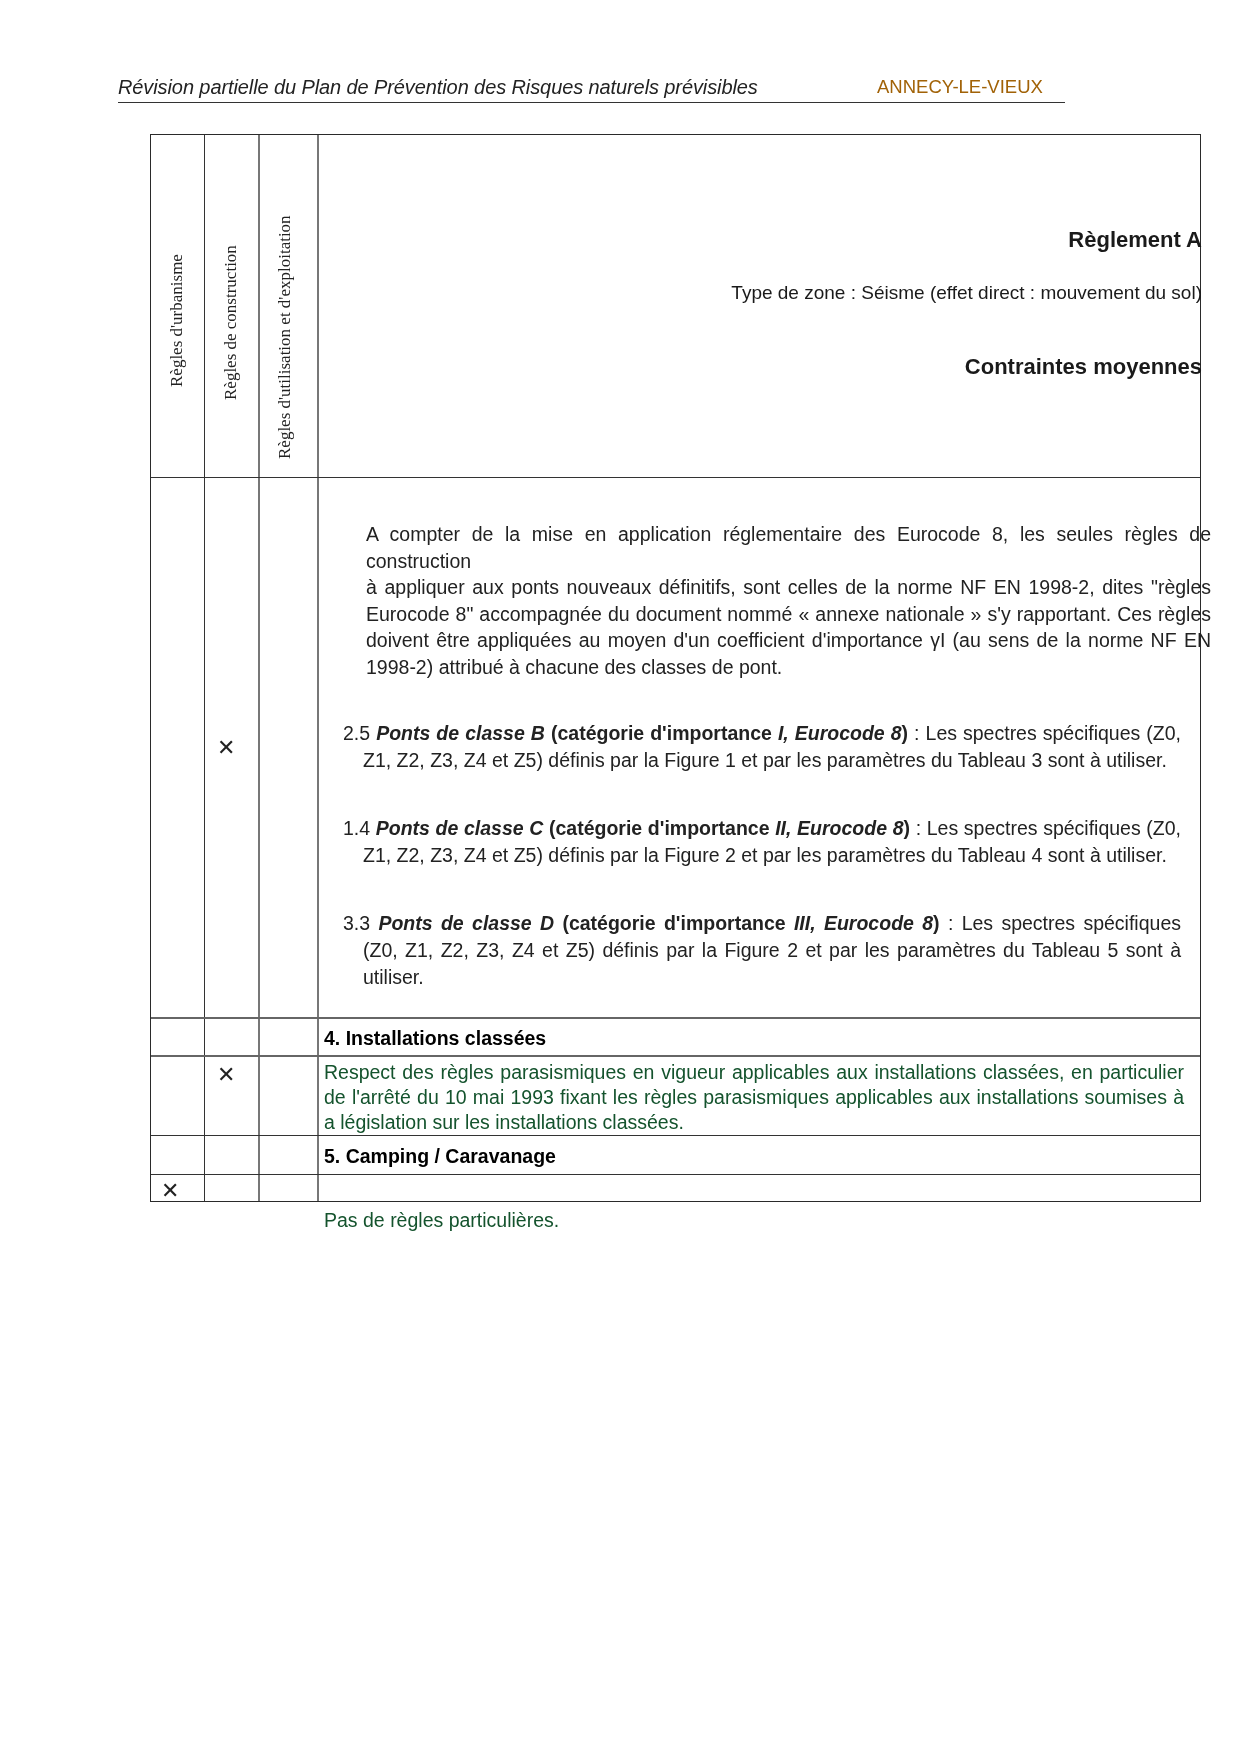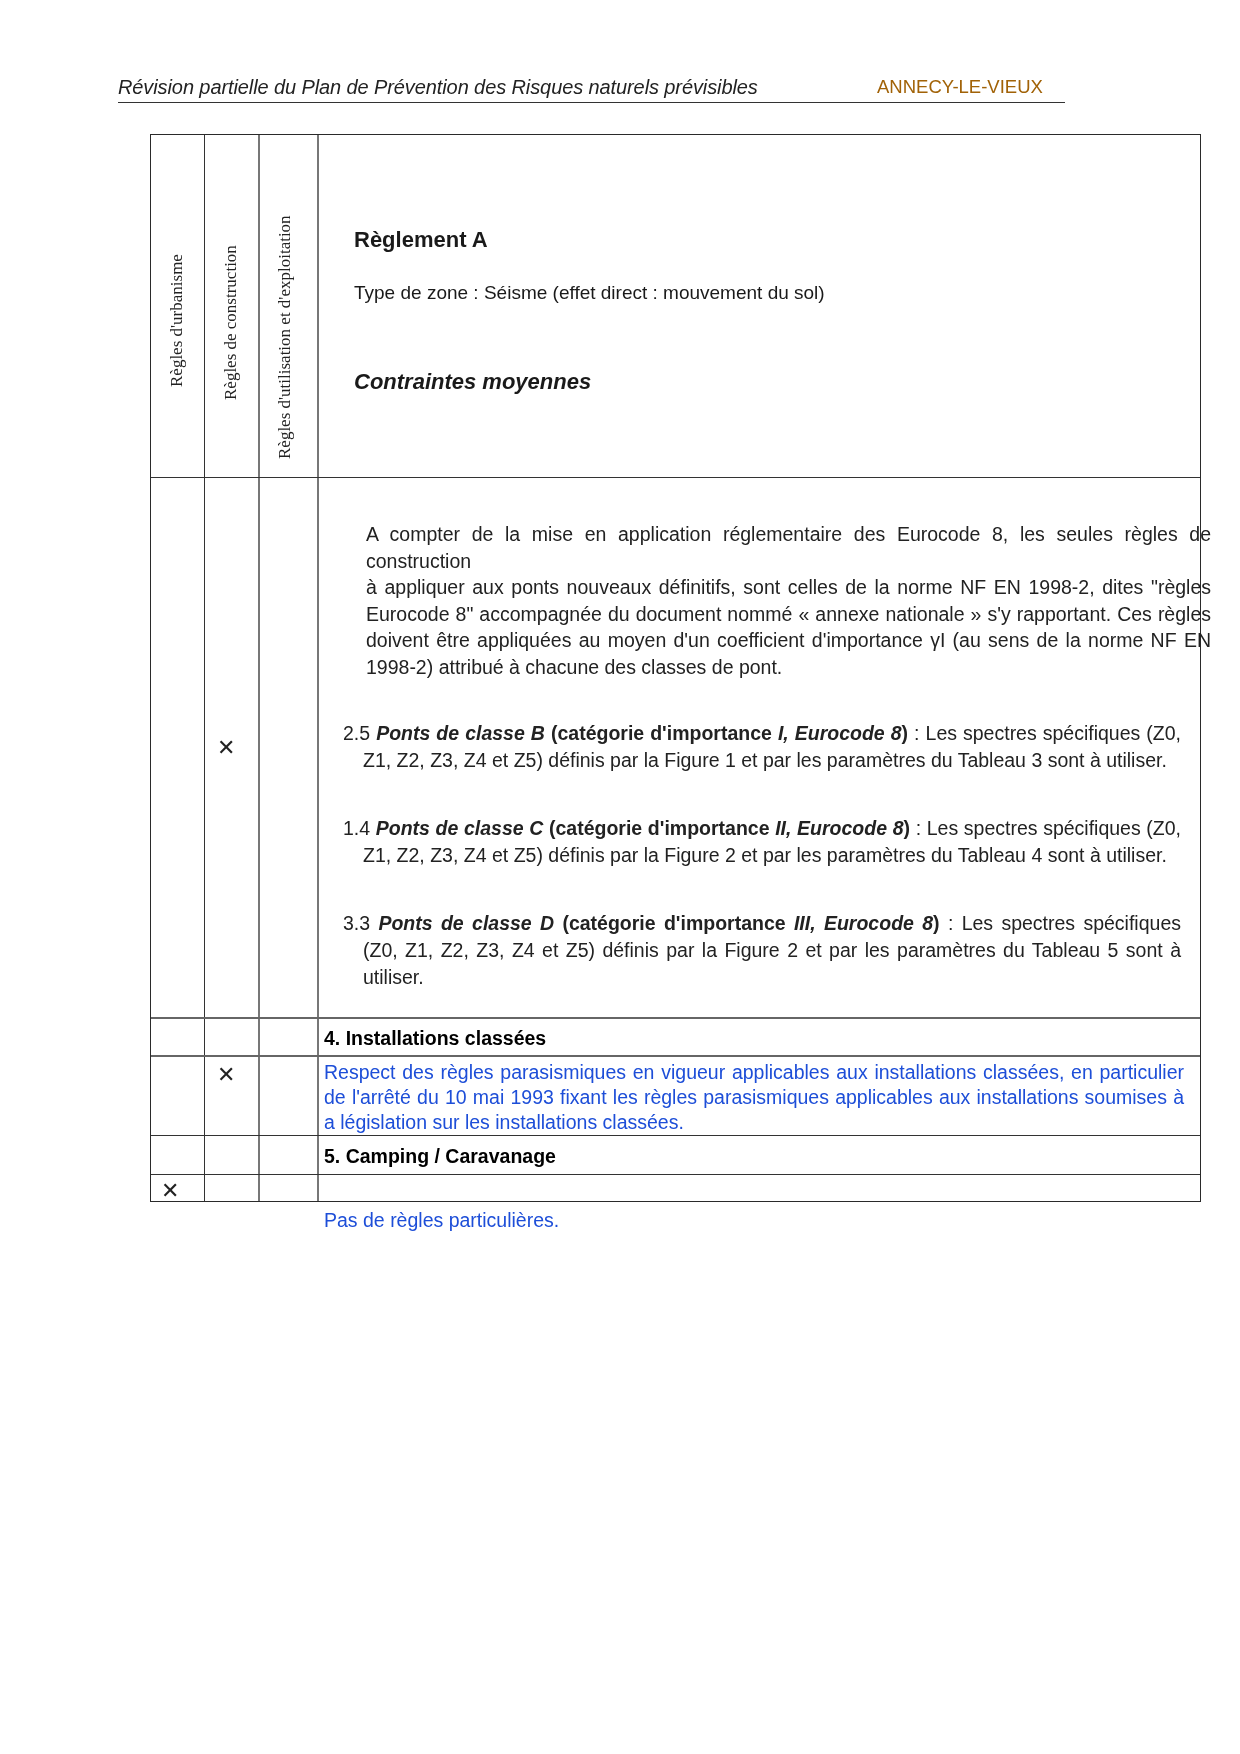--- a/index.html
+++ b/index.html
@@ -9,30 +9,30 @@
   .page-header .right { position: absolute; left: 759px; top: 0; font-size: 18.5px; color: #a16207; }
 
   .tbl { position: absolute; left: 150px; top: 134px; width: 1051px; height: 1068px; border: 1.6px solid #2a2a2a; box-sizing: border-box; }
   .vline { position: absolute; top: 0; bottom: 0; width: 0; border-left: 1.5px solid #333; }
   .vline.gray { border-left-color: #777; border-left-width: 2px; }
   .hline { position: absolute; left: 0; right: 0; height: 0; border-top: 1.5px solid #333; }
   .hline.gray { border-top-color: #666; border-top-width: 2px; }
 
   .vert { position: absolute; transform-origin: left top; transform: rotate(-90deg); white-space: nowrap; font-family: "Liberation Serif", serif; font-size: 17px; color: #222; }
 
-  .hdr-title { position: absolute; left: 167px; width: 884px; text-align: left; padding-left: 36px; }
+  .hdr-title { position: absolute; left: 167px; width: 884px; text-align: right; }
   .t1 { top: 92px; font-size: 22px; font-weight: bold; }
   .t2 { top: 147px; font-size: 19px; }
-  .t3 { top: 234px; font-size: 22px; font-weight: bold; font-style: italic; }
+  .t3 { top: 219px; font-size: 22px; font-weight: bold; }
 
   .para { position: absolute; left: 187px; width: 845px; font-size: 19.5px; line-height: 26.6px; text-align: justify; color: #222; margin-left: 28px; }
   .item { position: absolute; left: 192px; width: 818px; font-size: 19.5px; line-height: 27px; text-align: justify; padding-left: 20px; text-indent: -20px; color: #222; }
   .item b i, .item i b { font-weight: bold; }
   .sec { position: absolute; left: 173px; font-size: 19.5px; font-weight: bold; color: #000000; }
-  .body2 { position: absolute; left: 173px; width: 860px; font-size: 19.5px; line-height: 25px; text-align: justify; color: #1d4ed8; }
+  .body2 { position: absolute; left: 173px; width: 860px; font-size: 19.5px; line-height: 25px; text-align: justify; color: #14532d; }
   .mark { position: absolute; font-size: 22px; font-weight: bold; color: #222; font-family: "DejaVu Sans", sans-serif; line-height: 1; }
 </style>
 </head>
 <body>
 
 <div class="page-header">
   <span class="left">Révision partielle du Plan de Prévention des Risques naturels prévisibles</span>
   <span class="right">ANNECY-LE-VIEUX</span>
 </div>
 

